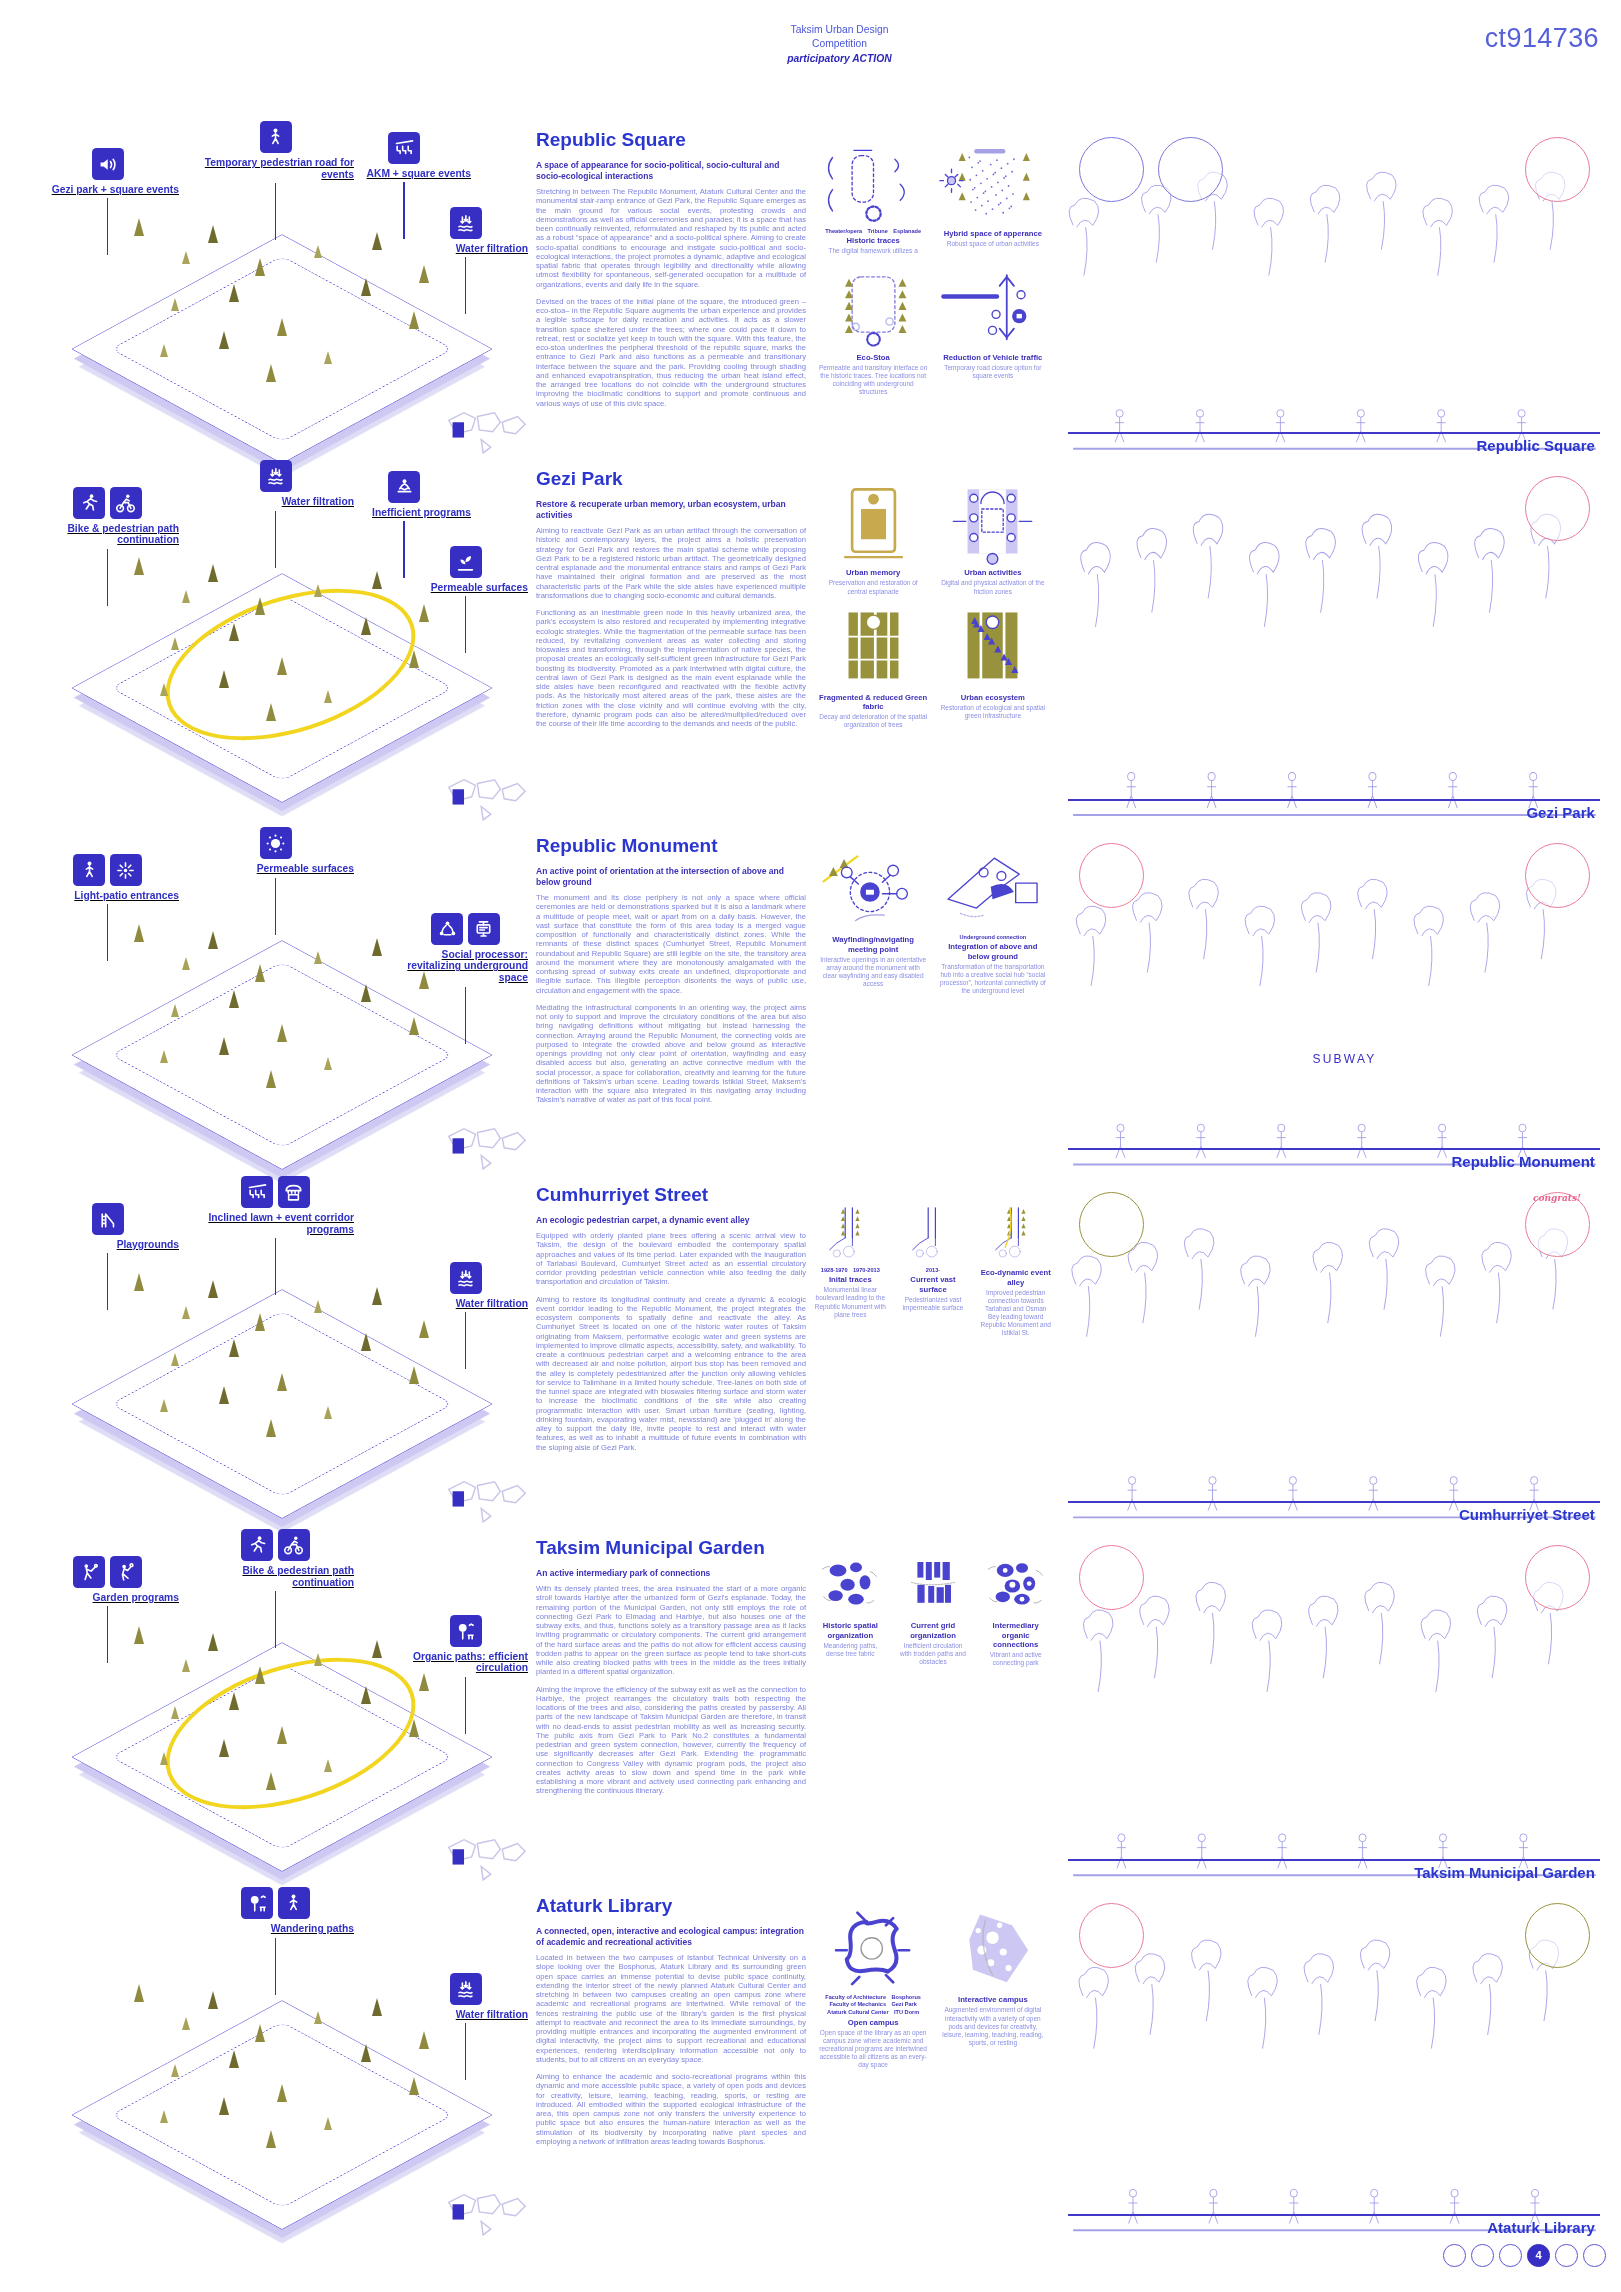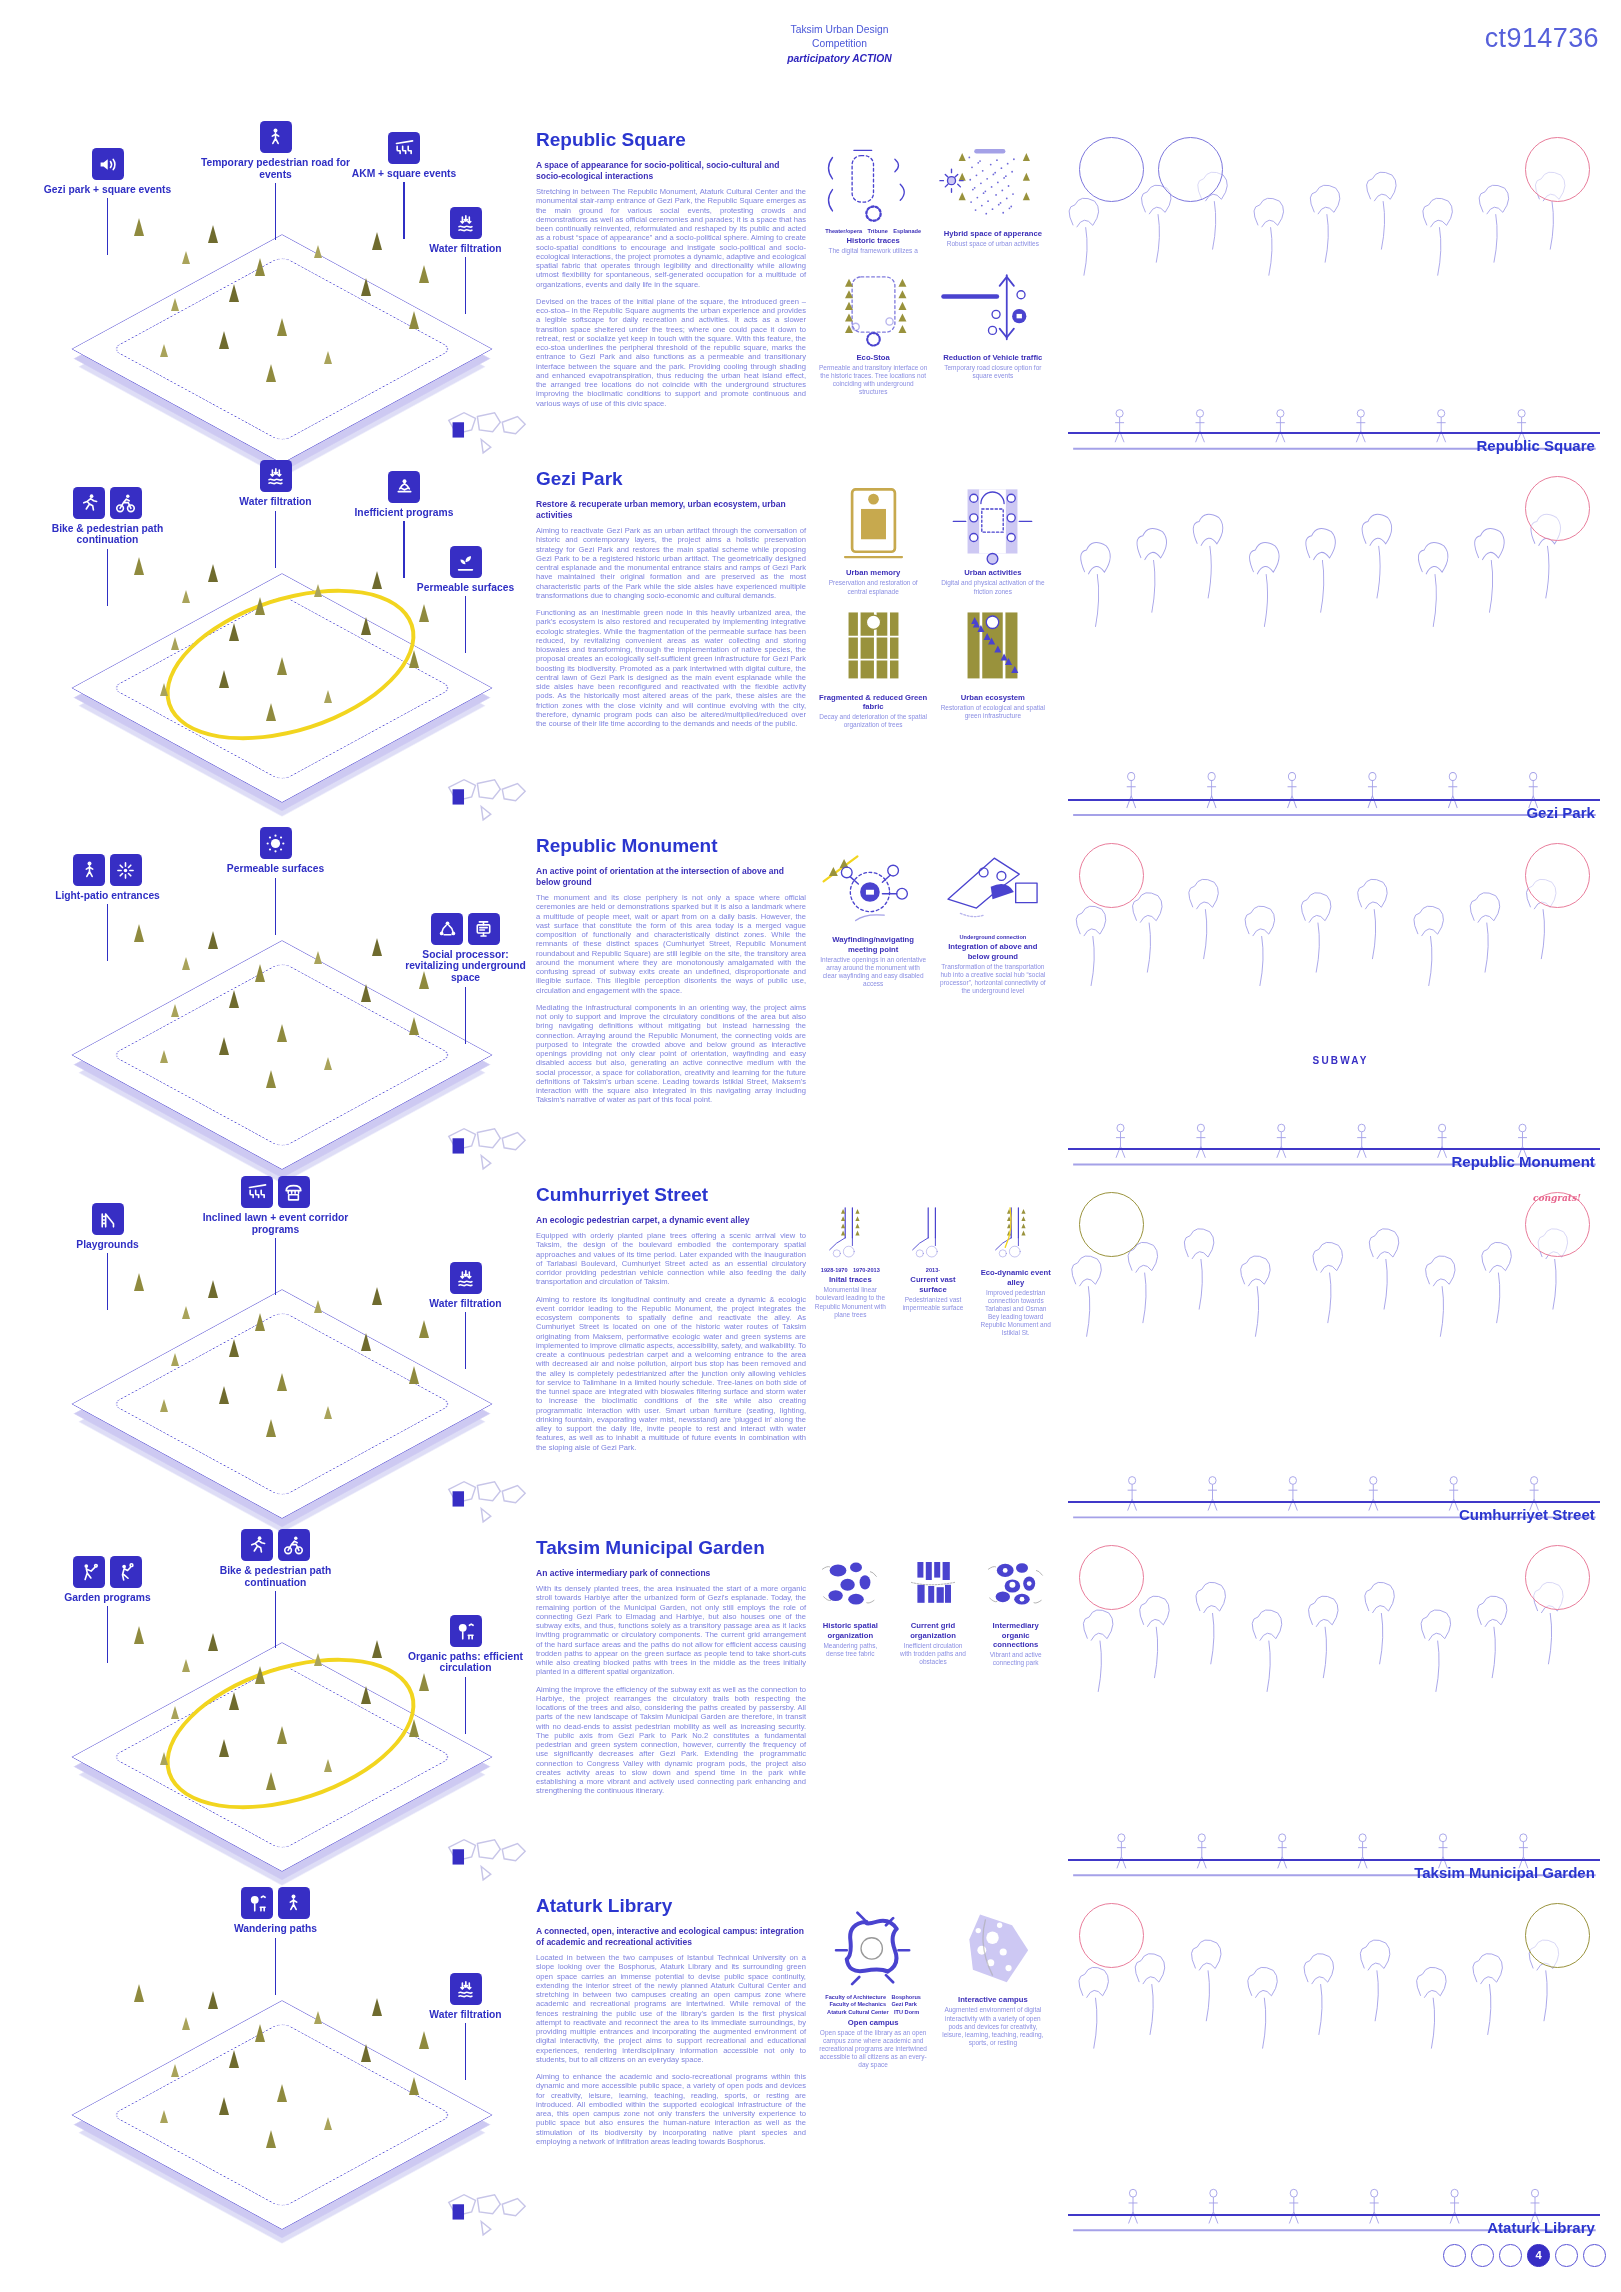--- a/index.html
+++ b/index.html
@@ -17,21 +17,21 @@
   
   .axon{position:absolute;left:27px;top:0;width:507px;height:100%;}
   .plate{position:absolute;left:106px;top:75px;width:296px;height:296px;
     transform:rotateX(57deg) rotateZ(45deg);background:#fff;border:1.4px solid #7d77dd;
     box-shadow:12.5px 12.5px 0 -1.8px #cdc9f2,23px 23px 0 -5.4px rgba(125,119,221,.25);}
   .plate:before{content:"";position:absolute;inset:27px;border:1.3px dashed #5b55d6;border-radius:12.5px;}
   .ypath{position:absolute;left:134px;top:133px;width:251px;height:127px;border:4px solid #f2d51f;border-radius:50%;transform:rotate(-18deg);}
   .tree{position:absolute;width:0;height:0;border-left:5.4px solid transparent;border-right:5.4px solid transparent;border-bottom:18px solid #8f8a3e;z-index:1;}
   .tree.t1{border-bottom-color:#a9a35a;border-bottom-width:13.4px;border-left-width:4px;border-right-width:4px;}
   .tree.t2{border-bottom-color:#6f6b2e;}
-  .callout{position:absolute;z-index:3;text-align:center;}
+  .callout{position:absolute;z-index:3;text-align:right;text-decoration:underline;}
   .cicons{display:flex;gap:4.5px;justify-content:center;}
   .ibox{width:32px;height:32px;background:#372ec4;border-radius:4.5px;display:inline-flex;align-items:center;justify-content:center;}
   .ibox svg{width:23px;height:23px;}
   .clabel{margin-top:3.6px;font-weight:bold;font-size:10.3px;color:#2f2fc4;line-height:1.15;}
   .cline{width:1.4px;height:57px;background:#2f2fc4;margin:2.7px auto 0;}
   .p0{left:9px;top:23px;width:143px;}
   .p1{left:170px;top:-3.6px;width:157px;}
   .p2{left:310px;top:7.2px;width:134px;}
   .p3{left:376px;top:82px;width:125px;}
   .skey{position:absolute;right:5.4px;bottom:9px;width:86px;height:54px;}
@@ -55,21 +55,21 @@
 
   
   .illus{position:absolute;left:1066px;top:10.7px;width:536px;bottom:7.2px;}
   .sk{position:absolute;inset:0;width:100%;height:100%;opacity:.55;}
   .badges{position:absolute;top:1.8px;left:12.5px;right:12.5px;display:flex;gap:14.3px;align-items:flex-start;}
   .badge{width:63px;height:63px;border-radius:50%;border:1.4px solid #7d77dd;display:flex;align-items:flex-start;justify-content:center;background:rgba(255,255,255,.55);}
   .badge.pink{border-color:#e87c9a;}
   .badge.olive{border-color:#99923c;}
   .badge.last{margin-left:auto;}
   .badge i{font-style:italic;font-weight:bold;font-size:9px;color:#e8638c;font-family:"DejaVu Serif",serif;}
-  .inote{position:absolute;left:46%;bottom:107px;font-size:10px;font-weight:bold;letter-spacing:2.2px;color:#372ec4;}
+  .inote{position:absolute;left:46%;bottom:107px;font-size:12px;font-weight:normal;letter-spacing:2.2px;color:#372ec4;}
   .irule{position:absolute;left:1.8px;right:1.8px;bottom:23px;height:2px;background:#4038c8;}
   .ilabel{position:absolute;right:7.2px;bottom:2.7px;font-size:15px;font-weight:bold;color:#2b36cf;}
 
   
   .pagei{position:absolute;right:16px;top:2244px;display:flex;gap:5.4px;}
   .dot{width:20.6px;height:20.6px;border-radius:50%;border:1.4px solid #5b55d6;display:flex;align-items:center;justify-content:center;font-size:11.2px;font-weight:bold;color:transparent;background:#fff;}
   .dot.active{background:#372ec4;border-color:#372ec4;color:#fff;}
   .dot i{font-style:normal;}
 </style>
 </head>

